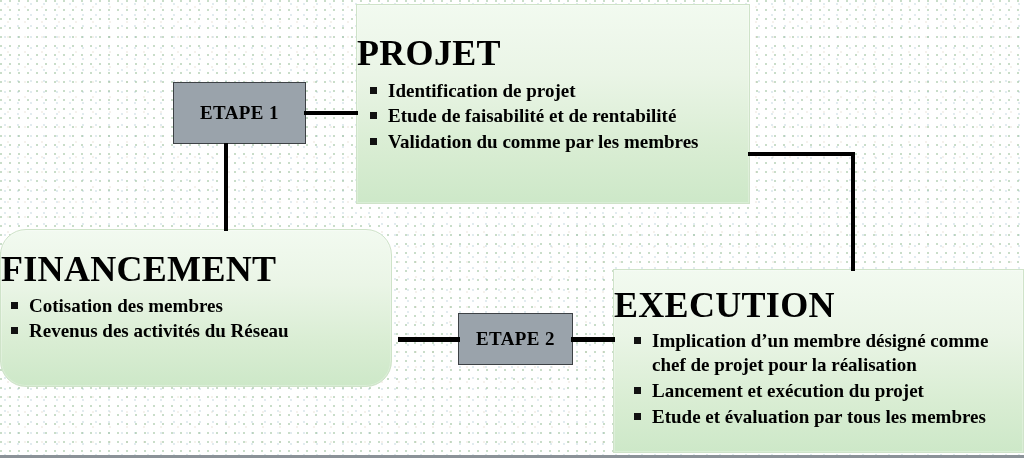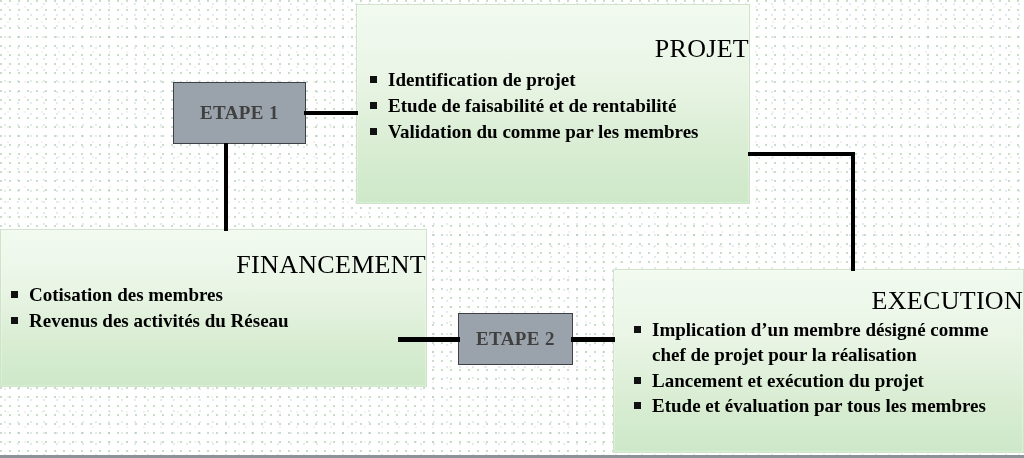--- a/index.html
+++ b/index.html
@@ -34,23 +34,23 @@
 
   
   .gbox {
     position: absolute;
     box-sizing: border-box;
     background: linear-gradient(to bottom, #f2faf0 0%, #eaf5e6 35%, #d9edd3 72%, #cde8c8 100%);
     border: 1px solid #cfe3c9;
     box-shadow: 0 0 0 1px rgba(255,255,255,0.25) inset;
   }
   .gbox-title {
-    text-align: right;
-    font-weight: normal;
-    font-size: 26px;
+    text-align: left;
+    font-weight: bold;
+    font-size: 36px;
     letter-spacing: 0.3px;
     color: #000000;
     line-height: 1.05;
   }
   .gbox ul {
     list-style: none;
     margin: 0;
     padding: 0;
   }
   .gbox li {
@@ -77,33 +77,33 @@
     box-sizing: border-box;
     background: #9aa3ab;
     border: 1px solid #3d4145;
     display: flex;
     align-items: center;
     justify-content: center;
   }
   .sbox-label {
     font-weight: bold;
     font-size: 19px;
-    color: #404040;
+    color: #000000;
     letter-spacing: 0.4px;
   }
 
   
   .conn {
     position: absolute;
     background: #000000;
   }
 
   
   #box-projet      { left: 356px; top: 4px;   width: 394px; height: 200px; }
-  #box-financement { left: 0px;   top: 229px; width: 427px; height: 158px; }
+  #box-financement { left: 0px;   top: 229px; width: 392px; height: 158px; border-radius: 26px; }
   #box-execution   { left: 613px; top: 269px; width: 411px; height: 184px; }
 
   #box-projet .gbox-title      { margin: 30px 0 6px 0; }
   #box-projet ul               { margin-left: 5px; }
 
   #box-financement .gbox-title { margin: 21px 0 5px 0; }
   #box-financement ul          { margin-left: 2px; }
 
   #box-execution .gbox-title   { margin: 17px 0 4px 0; }
   #box-execution ul            { margin-left: 8px; }

